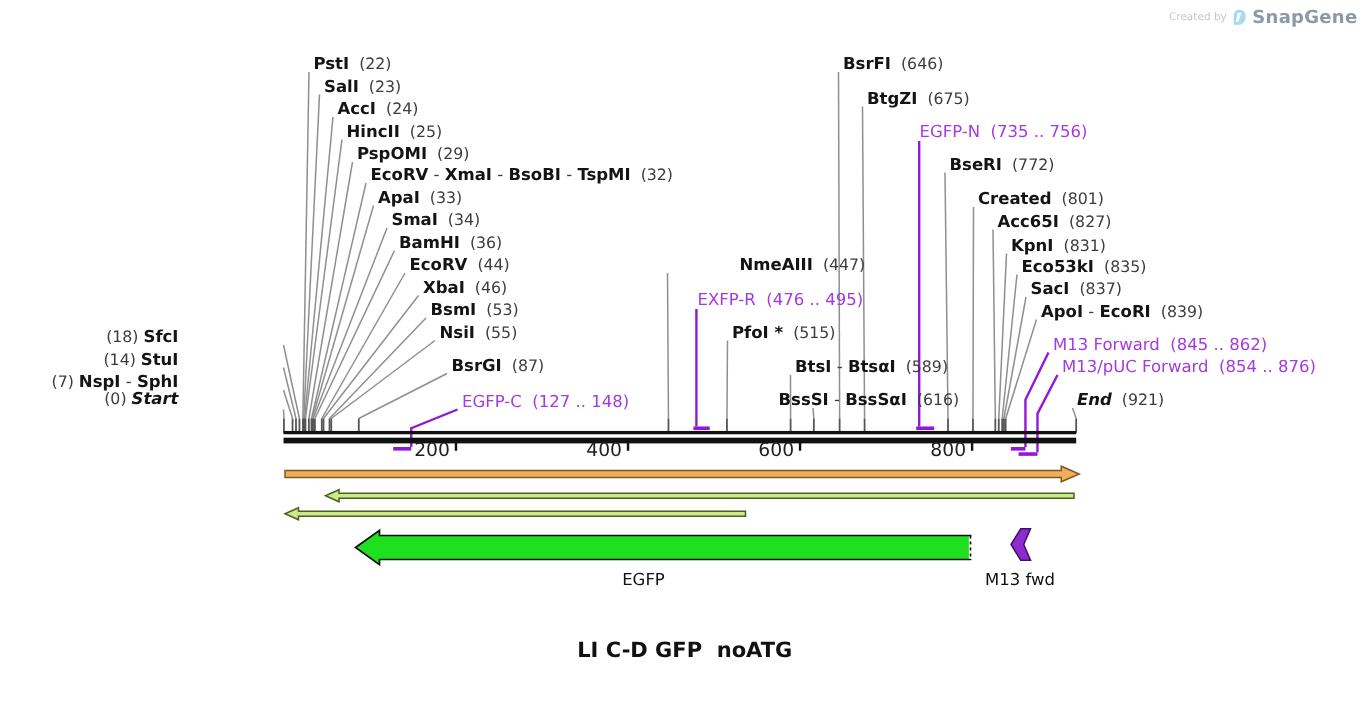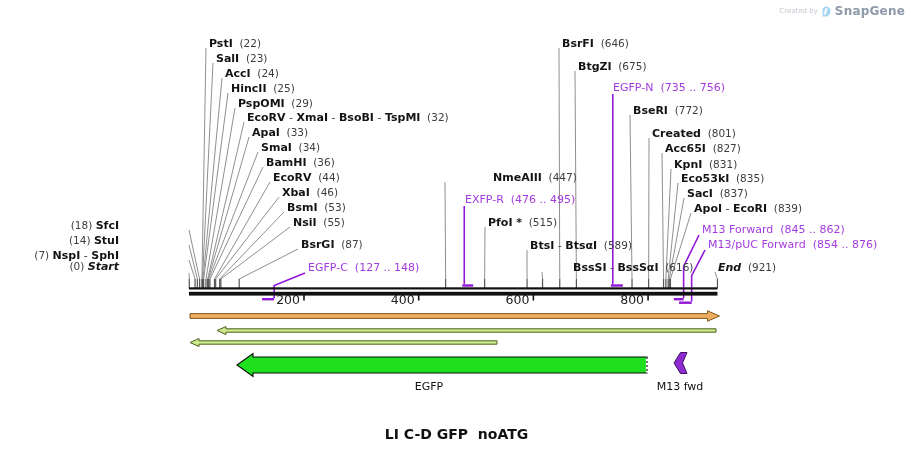--- a/index.html
+++ b/index.html
@@ -141,21 +141,21 @@
       <div class="map-label" style="left: 287px; top: 201px;"><span class="nm">BsmI</span><span class="pos">  (53)</span></div>
       <div class="map-label" style="left: 293px; top: 216px;"><span class="nm">NsiI</span><span class="pos">  (55)</span></div>
       <div class="map-label" style="left: 301px; top: 238px;"><span class="nm">BsrGI</span><span class="pos">  (87)</span></div>
       <div class="map-label" style="right: 728px; text-align: right; top: 219px;"><span class="pos">(18) </span><span class="nm">SfcI</span></div>
       <div class="map-label" style="right: 728px; text-align: right; top: 234px;"><span class="pos">(14) </span><span class="nm">StuI</span></div>
       <div class="map-label" style="right: 728px; text-align: right; top: 249px;"><span class="pos">(7) </span><span class="nm">NspI</span><span class="sep"> - </span><span class="nm">SphI</span></div>
       <div class="map-label" style="right: 728px; text-align: right; top: 260px;"><span class="pos">(0) </span><span class="nm it">Start</span></div>
       <div class="map-label" style="left: 448px; top: 171px; margin-left: 45px;"><span class="nm">NmeAIII</span><span class="pos">  (447)</span></div>
       <div class="map-label" style="left: 488px; top: 216px;"><span class="nm">PfoI *</span><span class="pos">  (515)</span></div>
       <div class="map-label" style="left: 530px; top: 239px;"><span class="nm">BtsI</span><span class="sep"> - </span><span class="nm">BtsαI</span><span class="pos">  (589)</span></div>
-      <div class="map-label" style="left: 573px; top: 261px;"><span class="nm">BssSI</span><span class="sep"> - </span><span class="nm">BssSαI</span><span class="pos">  (616)</span></div>
+      <div class="map-label" style="left: 519px; top: 261px;"><span class="nm">BssSI</span><span class="sep"> - </span><span class="nm">BssSαI</span><span class="pos">  (616)</span></div>
       <div class="map-label" style="left: 562px; top: 37px;"><span class="nm">BsrFI</span><span class="pos">  (646)</span></div>
       <div class="map-label" style="left: 578px; top: 60px;"><span class="nm">BtgZI</span><span class="pos">  (675)</span></div>
       <div class="map-label" style="left: 633px; top: 104px;"><span class="nm">BseRI</span><span class="pos">  (772)</span></div>
       <div class="map-label" style="left: 652px; top: 127px;"><span class="nm">Created</span><span class="pos">  (801)</span></div>
       <div class="map-label" style="left: 665px; top: 142px;"><span class="nm">Acc65I</span><span class="pos">  (827)</span></div>
       <div class="map-label" style="left: 674px; top: 158px;"><span class="nm">KpnI</span><span class="pos">  (831)</span></div>
       <div class="map-label" style="left: 681px; top: 172px;"><span class="nm">Eco53kI</span><span class="pos">  (835)</span></div>
       <div class="map-label" style="left: 687px; top: 187px;"><span class="nm">SacI</span><span class="pos">  (837)</span></div>
       <div class="map-label" style="left: 694px; top: 202px;"><span class="nm">ApoI</span><span class="sep"> - </span><span class="nm">EcoRI</span><span class="pos">  (839)</span></div>
       <div class="map-label" style="left: 718px; top: 261px;"><span class="nm it">End</span><span class="pos">  (921)</span></div>

